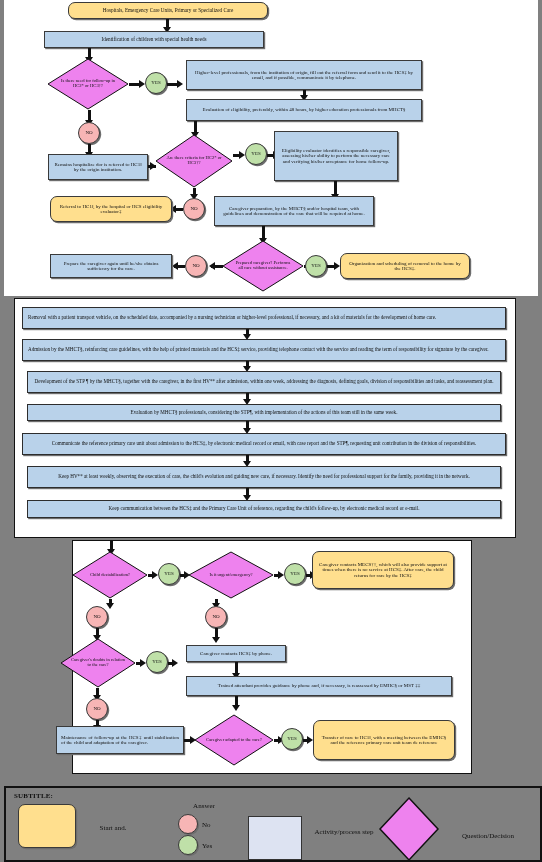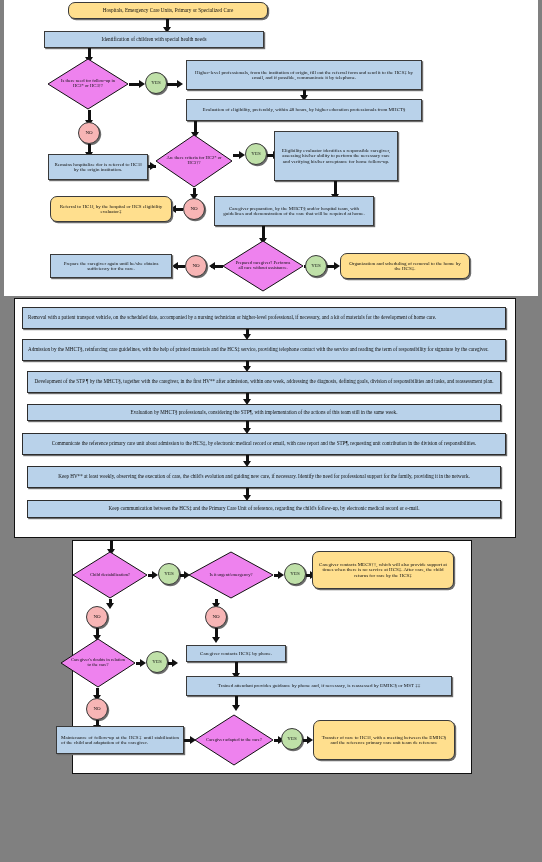--- a/index.html
+++ b/index.html
@@ -310,14 +310,34 @@
   <div class="node pill yes" style="left:281px;top:728px;width:22px;height:22px;font-size:5px;">
     <span>YES</span>
   </div>
   <div class="arrow h" style="left:303px;top:739px;width:6px;"></div>
   <div class="ahead right" style="left:307px;top:736px;"></div>
 
   <div class="node round" style="left:313px;top:720px;width:142px;height:40px;font-size:5px;padding:0 5px;">
     <span>Transfer of care to HC1‖, with a meeting between the EMHC§ and the reference  primary care unit team de reference</span>
   </div>
 
+  <div class="legend">
+    <div class="lg-title">SUBTITLE:</div>
+
+    <div class="node round" style="left:12px;top:16px;width:58px;height:44px;"></div>
+    <div class="lg-label" style="left:76px;top:36px;width:62px;">Start and.</div>
+
+    <div class="lg-label" style="left:175px;top:14px;width:46px;">Answer</div>
+    <div class="node pill no" style="left:172px;top:26px;width:20px;height:20px;"></div>
+    <div class="lg-label" style="left:196px;top:33px;width:24px;text-align:left;">No</div>
+    <div class="node pill yes" style="left:172px;top:47px;width:20px;height:20px;"></div>
+    <div class="lg-label" style="left:196px;top:54px;width:24px;text-align:left;">Yes</div>
+
+    <div class="node" style="left:242px;top:28px;width:54px;height:44px;background:#dde3f2;border:1px solid #333;"></div>
+    <div class="lg-label" style="left:302px;top:40px;width:72px;">Activity/process step</div>
+
+    <svg style="position:absolute;left:372px;top:8px;width:62px;height:66px;">
+      <polygon points="31,2 60,33 31,64 2,33" fill="#ee82ee" stroke="#111" stroke-width="1.5"></polygon>
+    </svg>
+    <div class="lg-label" style="left:440px;top:44px;width:84px;">Question/Decision</div>
+  </div>
 
 </div>
 
 </body></html>

